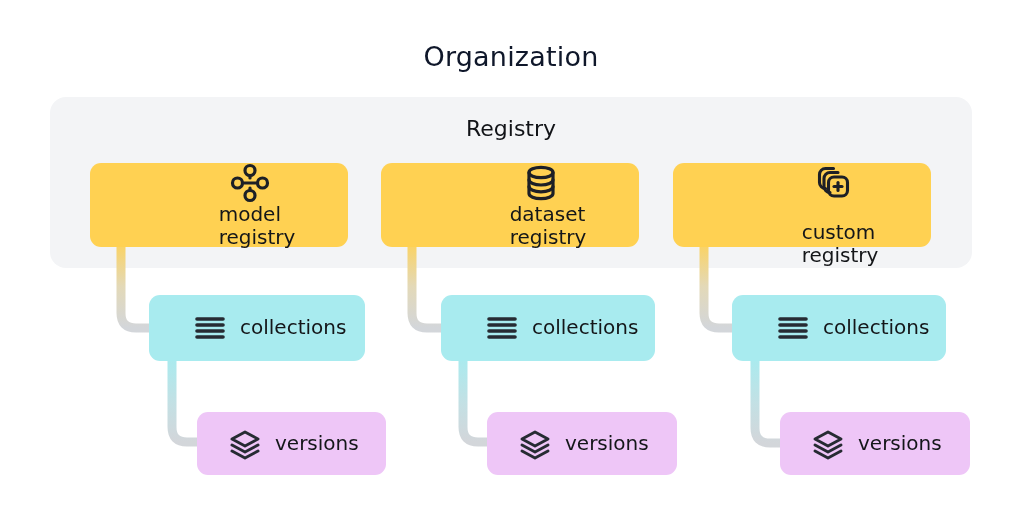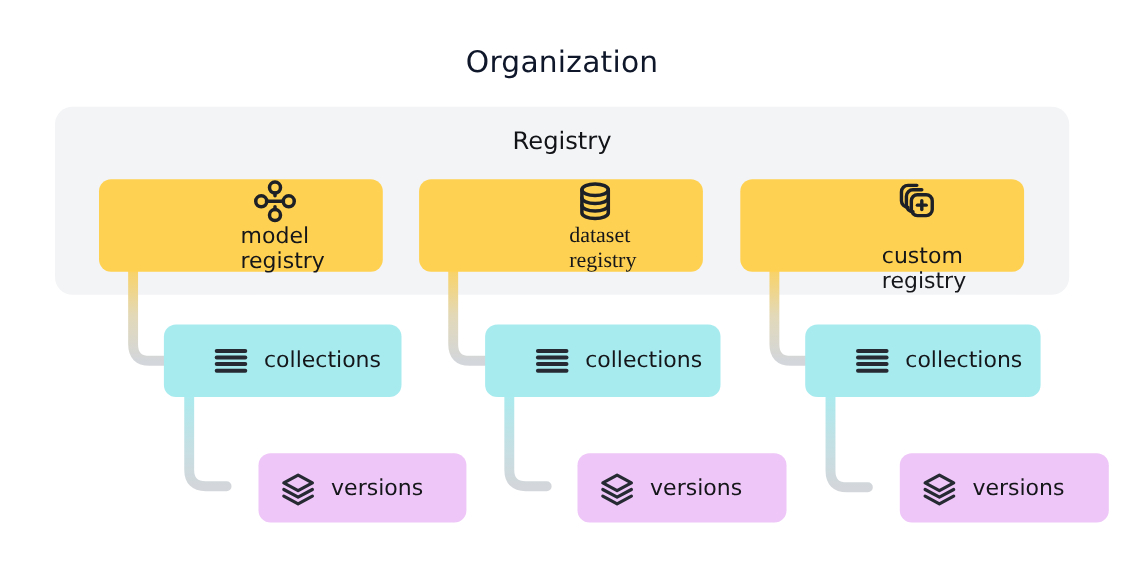--- a/index.html
+++ b/index.html
@@ -123,22 +123,21 @@
   }
   .card.collections .card-label {
     font-size: 20px;
   }
 
   
   .card.versions {
     height: 63px;
     background: #eec6f7;
     border-radius: 11px;
-    padding-left: 20px;
-    margin-left: 38px;
+    padding-left: 32px;
   }
   .card.versions .icon-wrap {
     width: 32px;
     height: 32px;
     margin-right: 14px;
   }
   .card.versions .card-label {
     font-size: 20px;
   }
 
@@ -233,21 +232,21 @@
     <span class="icon-wrap">
       <svg viewBox="0 0 32 32" width="32" height="32" fill="none" stroke="#262b33" stroke-width="2.9" stroke-linejoin="round" stroke-linecap="round">
         <path d="M16 4 L29 11 L16 18 L3 11 Z"></path>
         <path d="M3 17 L16 24 L29 17"></path>
         <path d="M3 23 L16 30 L29 23"></path>
       </svg>
     </span>
     <span class="card-label">versions</span>
   </div>
 
-  <div class="card registry" style="left:381px; top:163px; width:258px;font-family:Liberation Serif, serif;">
+  <div class="card registry" style="left:381px; top:163px; width:258px;">
     <span class="icon-wrap">
       <svg viewBox="0 0 40 40" width="40" height="40" fill="none" stroke="#1d2026" stroke-width="3.2" stroke-linecap="round">
         <ellipse cx="20" cy="9.5" rx="12" ry="5.2"></ellipse>
         <path d="M8 9.5 L8 30.5 C8 33.4 13.4 35.7 20 35.7 C26.6 35.7 32 33.4 32 30.5 L32 9.5"></path>
         <path d="M8 16.8 C8 19.7 13.4 22 20 22 C26.6 22 32 19.7 32 16.8"></path>
         <path d="M8 23.6 C8 26.5 13.4 28.8 20 28.8 C26.6 28.8 32 26.5 32 23.6"></path>
       </svg>
     </span>
     <span class="card-label">dataset
 registry</span>

